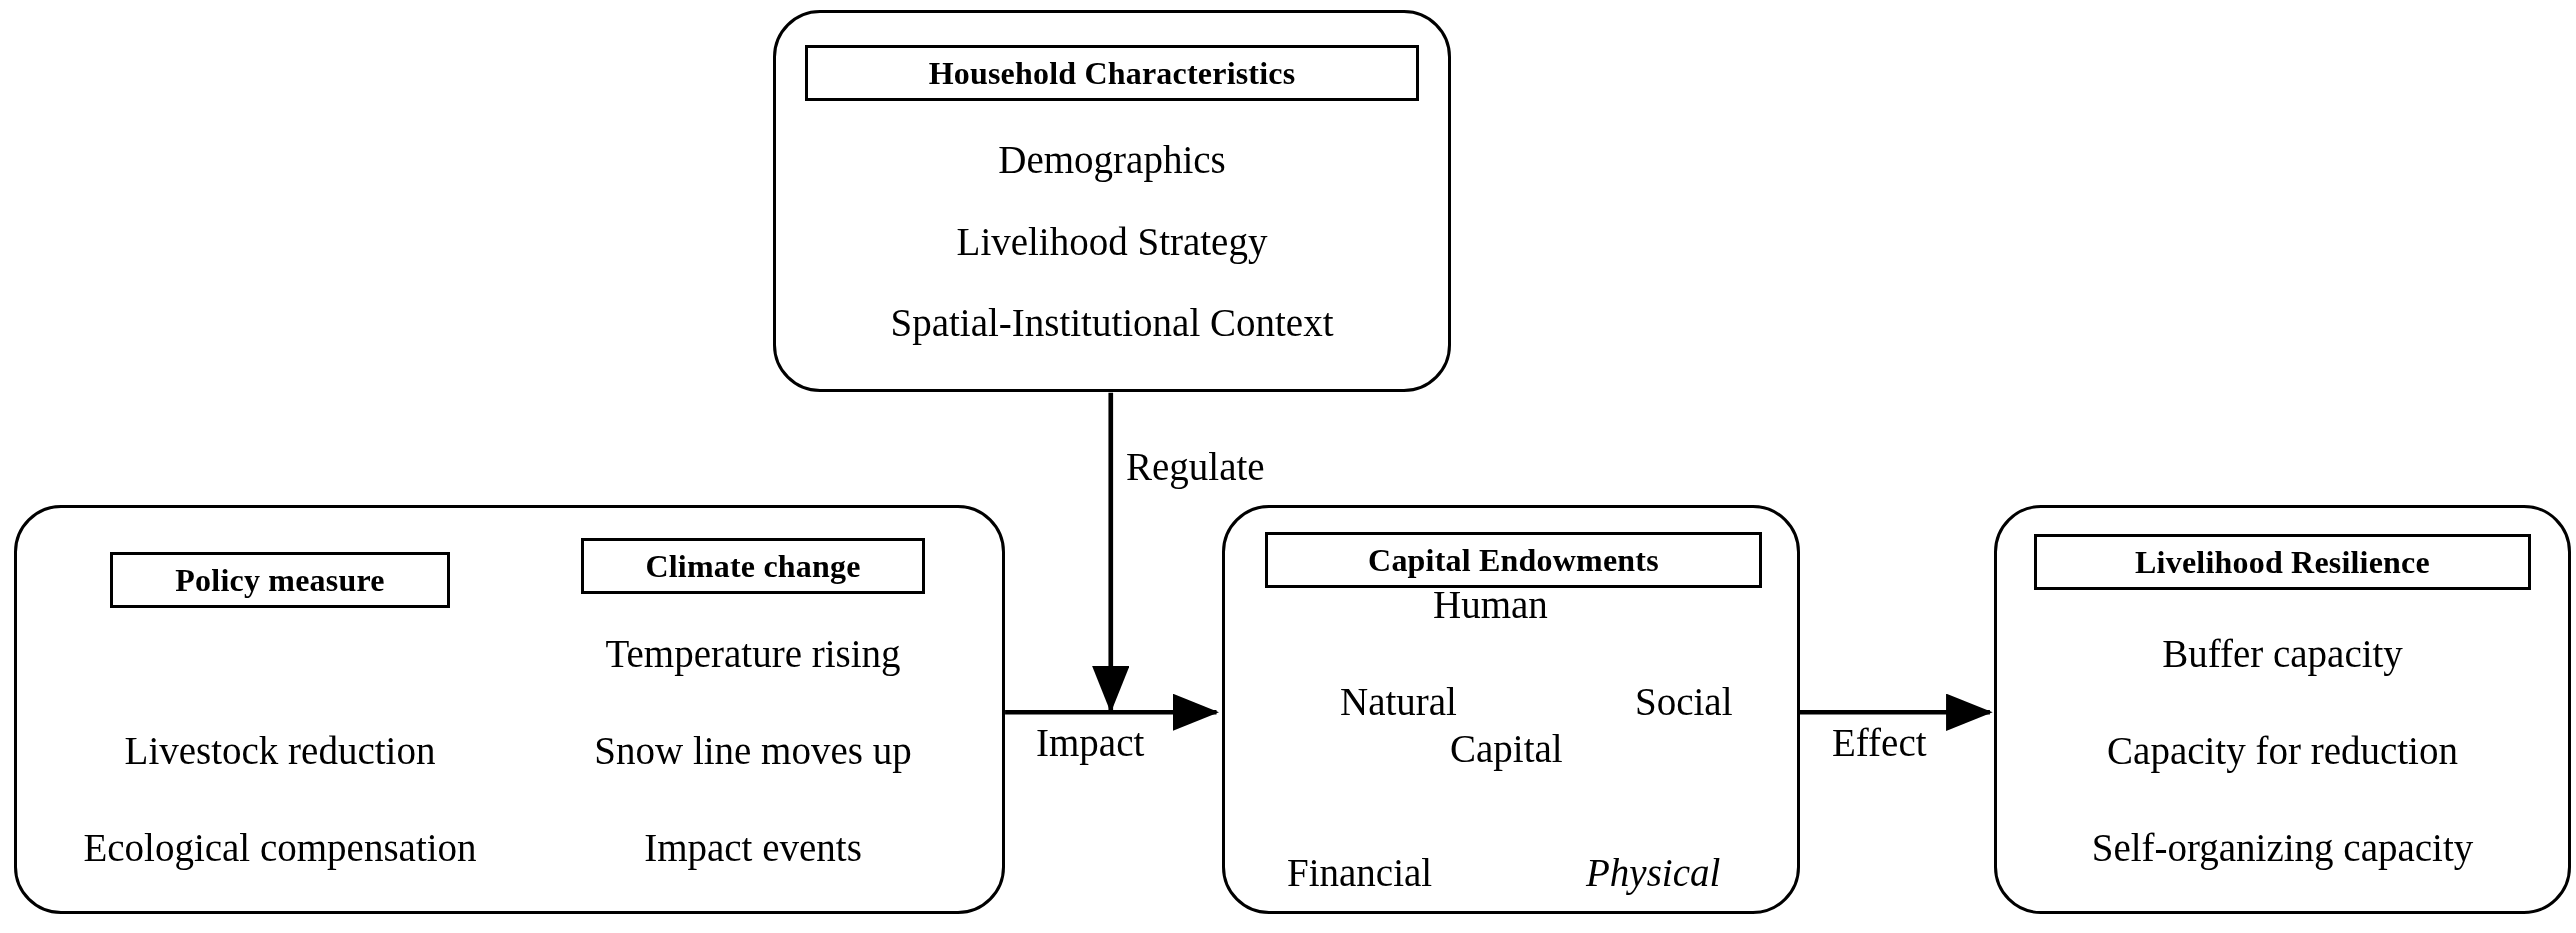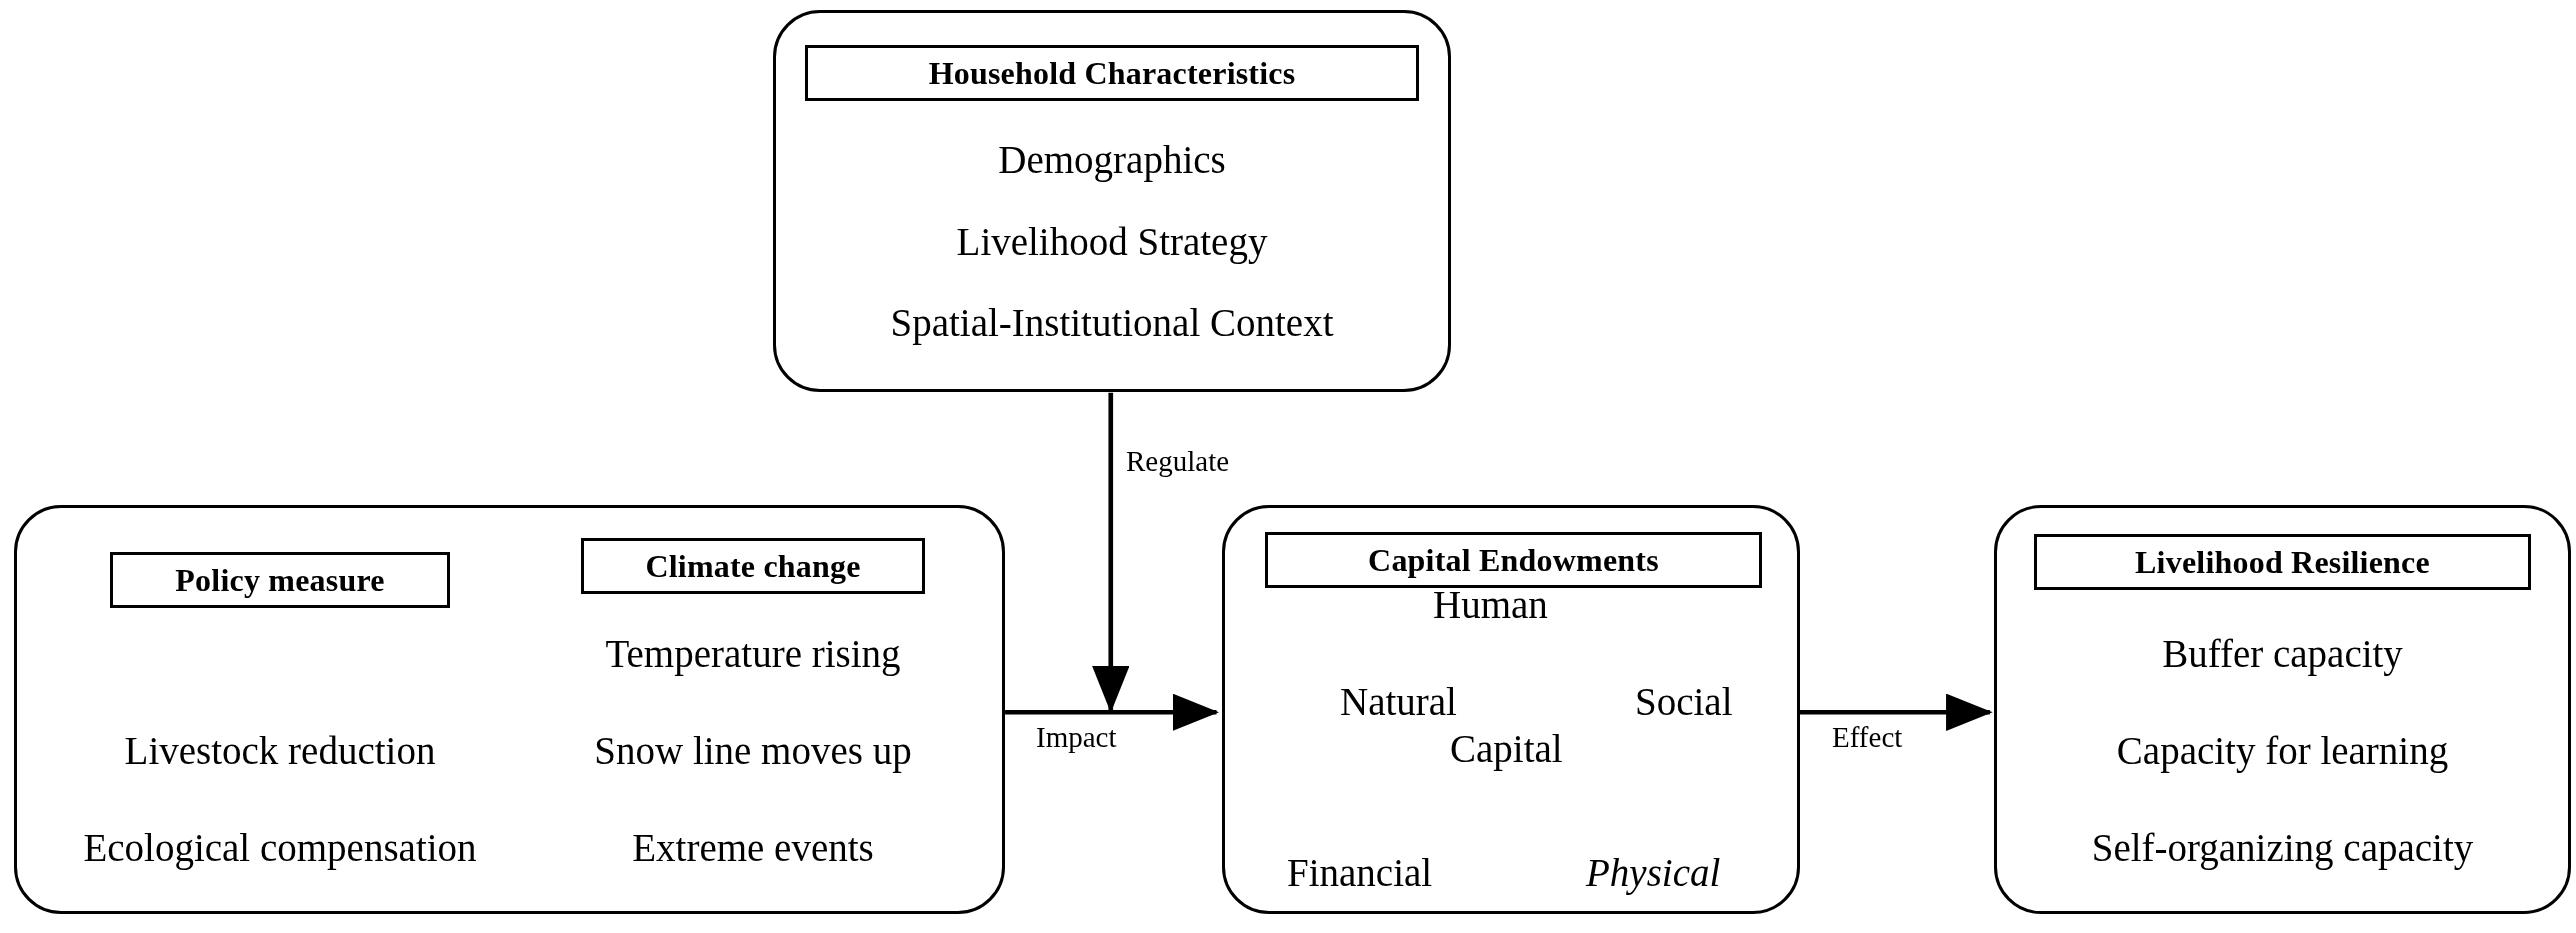--- a/index.html
+++ b/index.html
@@ -56,21 +56,21 @@
     text-align: center;
     font-size: 39px;
     line-height: 1;
     font-weight: normal;
   }
 
   
   .arrow-label {
     position: absolute;
     white-space: nowrap;
-    font-size: 29px;
+    font-size: 39px;
     line-height: 1;
     font-weight: normal;
   }
 
   
   #overlay {
     position: absolute;
     left: 0; top: 0;
     width: 2576px;
     height: 934px;
@@ -122,42 +122,42 @@
     <span>Policy measure</span>
   </div>
   <div class="body-line" style="left:14px; top:731px; width:532px;">Livestock reduction</div>
   <div class="body-line" style="left:14px; top:828px; width:532px;">Ecological compensation</div>
 
   <div class="title-plate" style="left:581px; top:538px; width:344px; height:56px;">
     <span>Climate change</span>
   </div>
   <div class="body-line" style="left:546px; top:634px; width:414px;">Temperature rising</div>
   <div class="body-line" style="left:546px; top:731px; width:414px;">Snow line moves up</div>
-  <div class="body-line" style="left:546px; top:828px; width:414px;">Extreme events</div>
+  <div class="body-line" style="left:546px; top:828px; width:414px;">Impact events</div>
 
   <div class="node-box" style="left:1222px; top:505px; width:578px; height:409px;">
   </div>
   <div class="title-plate" style="left:1265px; top:532px; width:497px; height:56px;">
     <span>Capital Endowments</span>
   </div>
 
   <div class="pent-label" style="left:1447px; top:585px; text-align:left; width:124px; margin-left:-14px;">Human</div>
   <div class="pent-label" style="left:1635px; top:682px;">Social</div>
   <div class="pent-label" style="left:1586px; top:853px;font-style:italic;">Physical</div>
   <div class="pent-label" style="left:1287px; top:853px;">Financial</div>
   <div class="pent-label" style="left:1340px; top:682px;text-align:right;">Natural</div>
   <div class="pent-label" style="left:1450px; top:729px;">Capital</div>
 
   <div class="node-box" style="left:1994px; top:505px; width:577px; height:409px;">
   </div>
   <div class="title-plate" style="left:2034px; top:534px; width:497px; height:56px;">
     <span>Livelihood Resilience</span>
   </div>
   <div class="body-line" style="left:1994px; top:634px; width:577px;">Buffer capacity</div>
-  <div class="body-line" style="left:1994px; top:731px; width:577px;">Capacity for learning</div>
+  <div class="body-line" style="left:1994px; top:731px; width:577px;">Capacity for reduction</div>
   <div class="body-line" style="left:1994px; top:828px; width:577px;">Self-organizing capacity</div>
 
   <div class="arrow-label" style="left:1126px; top:447px;">Regulate</div>
   <div class="arrow-label" style="left:1036px; top:723px;">Impact</div>
   <div class="arrow-label" style="left:1832px; top:723px;">Effect</div>
 
 </div>
 
 
 </body></html>

